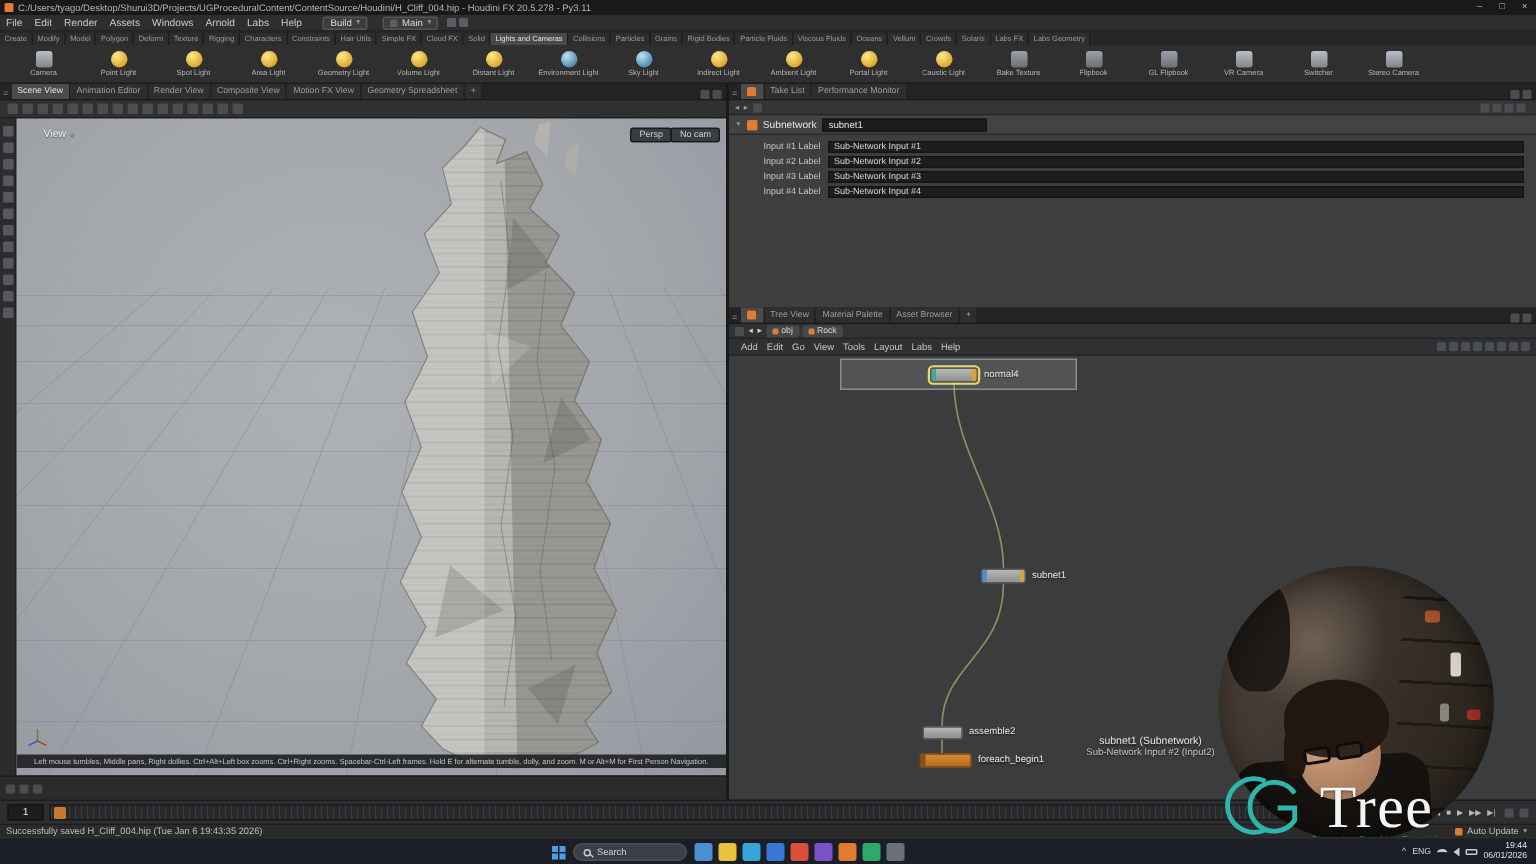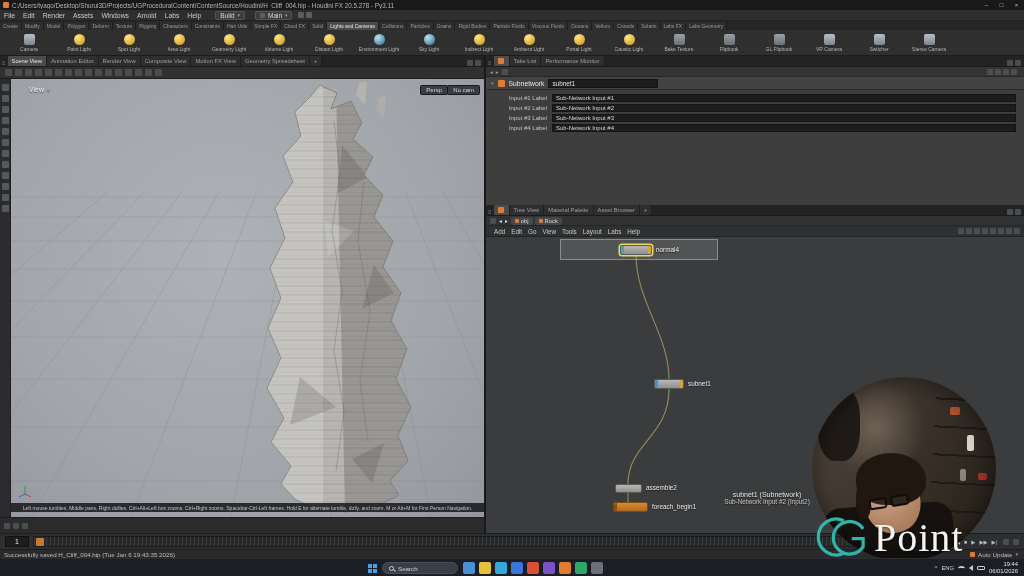--- a/index.html
+++ b/index.html
@@ -635,21 +635,21 @@
       </div>
     <div class="wc-vig"></div>
   </div>
 
   <div class="abs logo">
     <svg width="52" height="52" viewBox="0 0 64 56">
       <path d="M34 8 A22 22 0 1 0 34 48" stroke="#2fb5aa" stroke-width="4" fill="none"></path>
       <path d="M58 18 A20 20 0 1 0 58 40 L58 30 L44 30" stroke="#2fb5aa" stroke-width="4" fill="none"></path>
     </svg>
     <div class="logo-text">
-      <span class="logo-name">Point</span>
+      <span class="logo-name">Tree</span>
       <span class="logo-tag">Computer Graphics Tutorials</span>
     </div>
   </div>
 
   <div class="abs taskbar">
     <div class="tb-center">
       <span class="start-ic"></span>
       <span class="search-pill">
         <span class="mag"></span>
         <span>Search</span>

